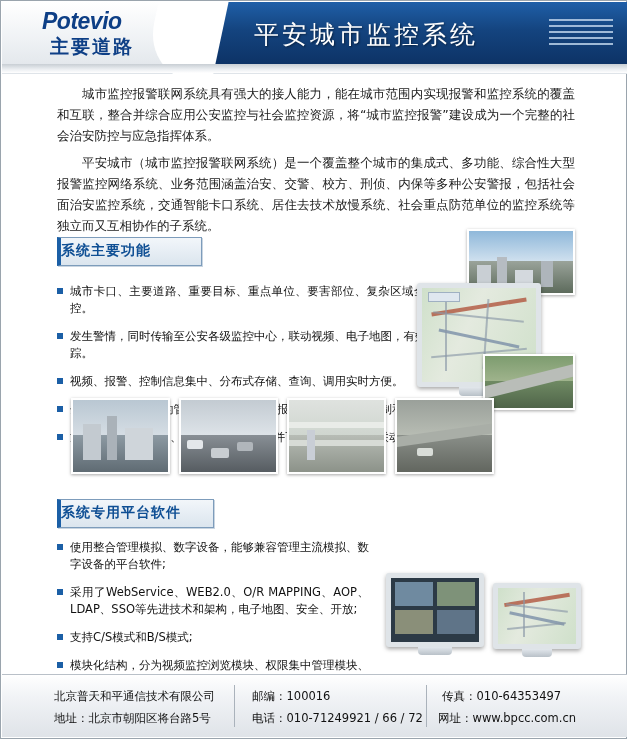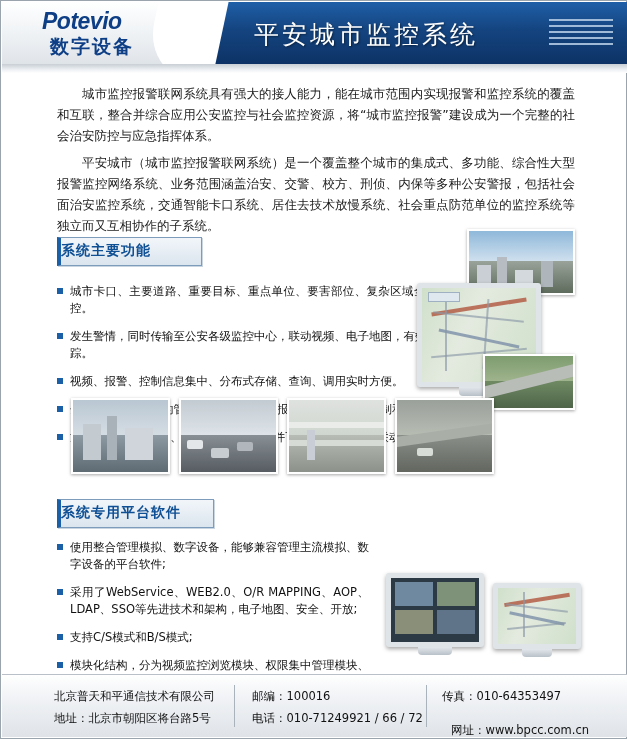--- a/index.html
+++ b/index.html
@@ -12,21 +12,21 @@
   }
   .page{
     position:absolute;inset:0;
     border:1px solid #9aa4ad;
     box-sizing:border-box;
     background:#fff;
   }
 
   
   .header{
-    position:absolute;left:1px;top:1px;width:625px;height:62px;
+    position:absolute;left:1px;top:1px;width:625px;height:72px;
     background:linear-gradient(180deg,#ffffff 0%,#eef1f4 55%,#dfe4e9 100%);
     overflow:hidden;
   }
   .hdr-blue{
     position:absolute;left:170px;top:0;width:455px;height:62px;
     background:linear-gradient(180deg,#1f5fa8 0%,#14447f 45%,#0d3366 100%);
   }
   .hdr-curve{
     position:absolute;left:150px;top:-18px;width:70px;height:98px;
     background:#ffffff;
@@ -147,35 +147,35 @@
   }
   .footer .cell{
     position:absolute;font-size:11.5px;color:#111;
     font-family:"DejaVu Sans",sans-serif;
   }
   .f1{left:52px;top:14px;}
   .f2{left:52px;top:36px;}
   .f3{left:250px;top:14px;}
   .f4{left:250px;top:36px;}
   .f5{left:440px;top:14px;}
-  .f6{left:449px;top:36px;margin-top:12px;}
+  .f6{left:436px;top:36px;}
   .vdiv{position:absolute;top:10px;width:1px;height:42px;background:#aab2bb;}
   #vd1{left:232px;}
   #vd2{left:424px;}
 </style>
 </head>
 <body>
 
 <div class="page">
 
   <div class="header">
     <div class="hdr-blue"></div>
     <div class="hdr-curve"></div>
     <div class="logo">Potevio</div>
-    <div class="logo-cn">数字设备</div>
+    <div class="logo-cn">主要道路</div>
     <div class="hdr-title">平安城市监控系统</div>
     <div class="hdr-lines">
       <i></i>
         <i></i>
         <i></i>
         <i></i>
         <i></i>
     </div>
   </div>
   <div class="hdr-shadow"></div>

